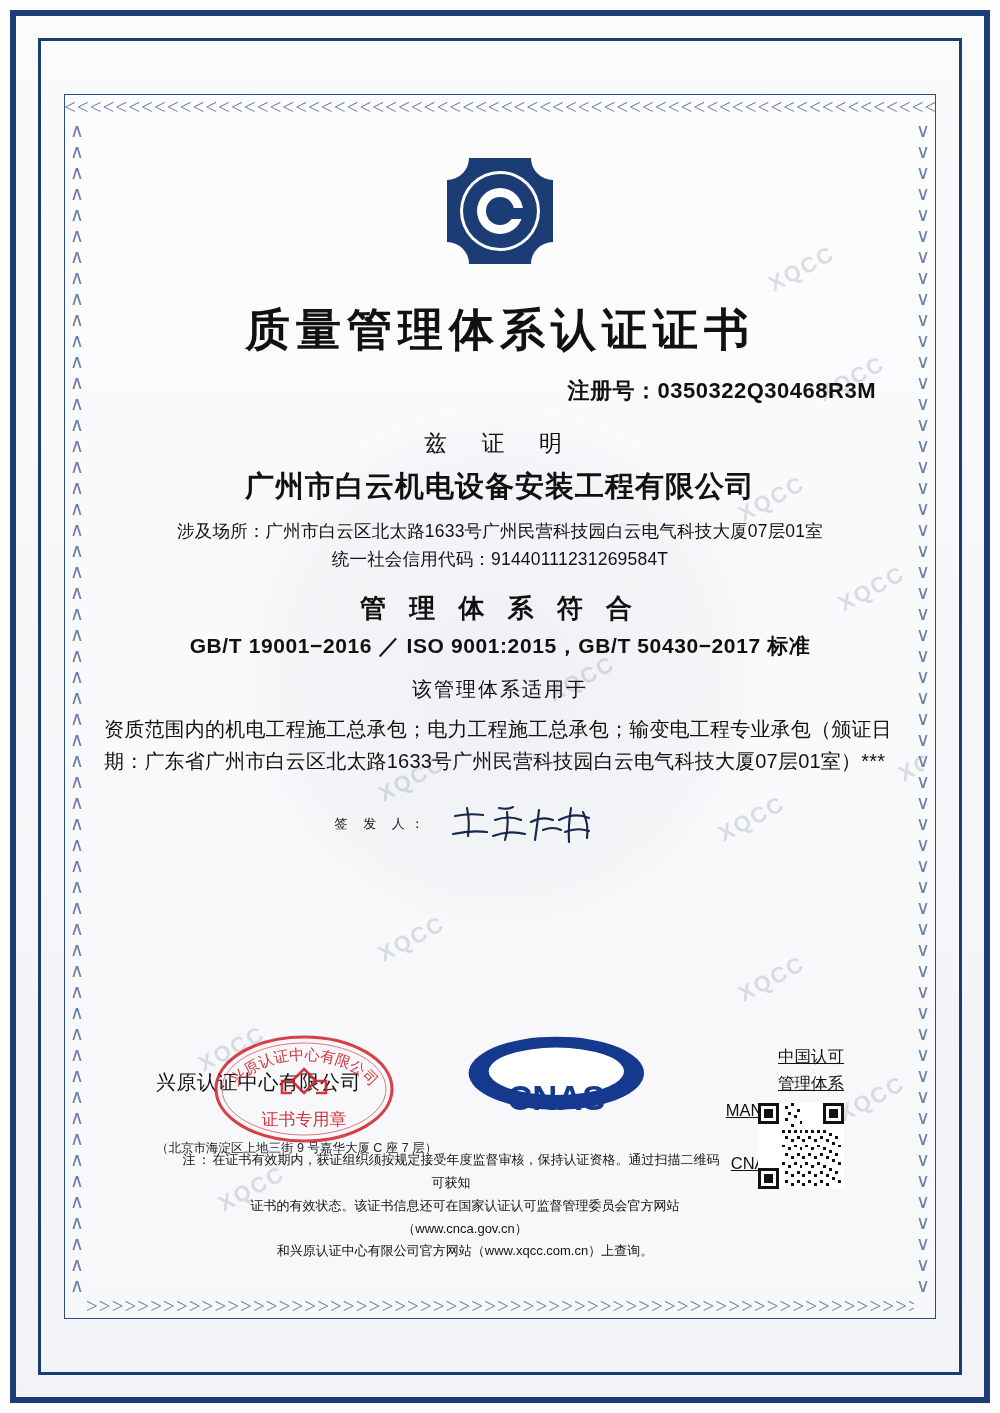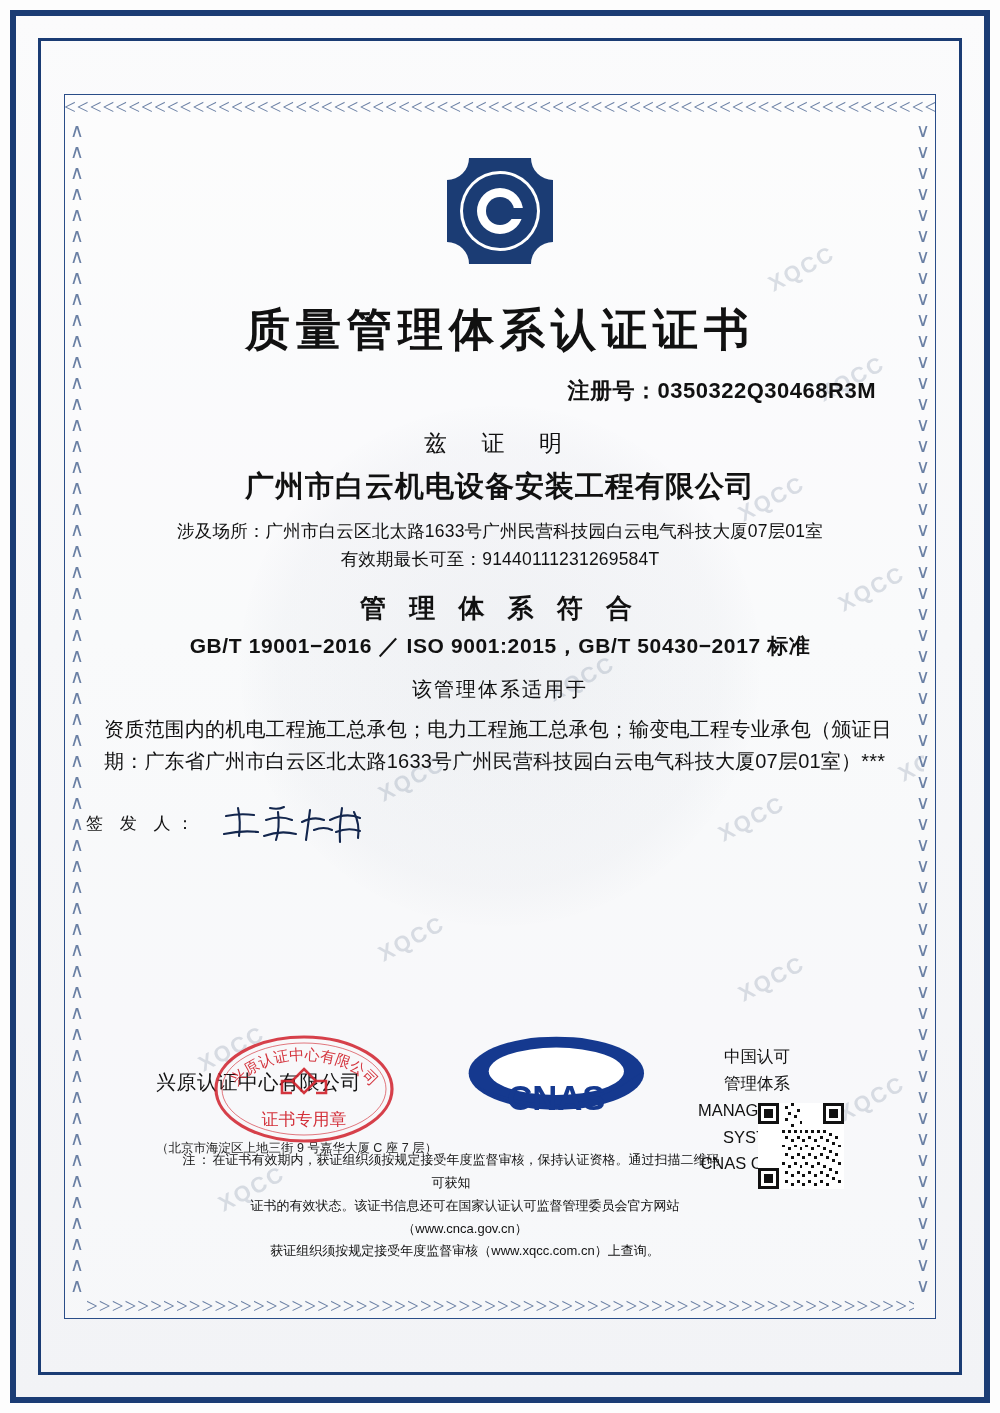--- a/index.html
+++ b/index.html
@@ -95,22 +95,22 @@
   }
   .scope{
     font-size:20px;line-height:1.62;text-align:left;
     margin:6px 18px 0 18px;letter-spacing:0.2px;
   }
   .dates{
     text-align:left;margin:26px 0 0 4px;font-size:19px;line-height:1.6;
   }
   .dates sup{font-size:11px;}
   .signer{
-    position:relative;text-align:left;margin:22px 58px 0 0;
-    font-size:17px;letter-spacing:6px;height:52px;
+    position:relative;text-align:center;margin:22px 58px 0 0;
+    font-size:13px;letter-spacing:6px;height:52px;
   }
   .sig-img{
     display:inline-block;vertical-align:middle;margin-left:8px;
   }
   
   .bottom{
     position:absolute;left:70px;right:70px;bottom:120px;
   }
   .bottom-row{
     display:flex;align-items:flex-start;
@@ -121,22 +121,22 @@
   .issuer-name{font-size:20px;letter-spacing:0.5px;white-space:nowrap;}
   .issuer-addr{font-size:12.5px;margin-top:44px;color:#222;white-space:nowrap;}
   .seal{
     position:absolute;left:48px;top:4px;width:200px;height:128px;
     pointer-events:none;
   }
   .cnas{
     width:200px;margin-left:8px;margin-top:8px;
   }
   .cnas-text{
-    margin-left:22px;margin-top:18px;text-align:center;font-size:16.5px;
-    line-height:1.62;color:#111;
+    margin-left:22px;margin-top:18px;text-align:right;font-size:16.5px;
+    line-height:1.62;color:#111;text-decoration:underline;
   }
   .qr{
     position:absolute;right:0;bottom:-12px;width:86px;height:86px;
   }
   .notes{
     position:absolute;left:92px;right:190px;bottom:34px;
     text-align:center;font-size:13px;line-height:1.75;color:#111;
   }
   .notes .lbl{letter-spacing:2px;}
 </style>
@@ -204,21 +204,21 @@
 
       <div class="cert-title">质量管理体系认证证书</div>
 
       <div class="reg-no">
         <span>注册号：</span><span>0350322Q30468R3M</span>
       </div>
 
       <div class="hereby">兹 证 明</div>
       <div class="company">广州市白云机电设备安装工程有限公司</div>
       <div class="addr">涉及场所：广州市白云区北太路1633号广州民营科技园白云电气科技大厦07层01室</div>
-      <div class="credit">有效期最长可至：91440111231269584T</div>
+      <div class="credit">统一社会信用代码：91440111231269584T</div>
 
       <div class="conform">管 理 体 系 符 合</div>
       <div class="standards">GB/T 19001−2016 ／ ISO 9001:2015，GB/T 50430−2017 标准</div>
 
       <div class="applies">该管理体系适用于</div>
       <div class="scope">资质范围内的机电工程施工总承包；电力工程施工总承包；输变电工程专业承包（颁证日期：广东省广州市白云区北太路1633号广州民营科技园白云电气科技大厦07层01室）***</div>
 
 
       <div class="signer">
         <span>签 发 人：</span>
@@ -373,18 +373,18 @@
               <rect x="21" y="26" width="1" height="1"></rect>
                 <rect x="23" y="27" width="1" height="1"></rect>
             </g>
           </svg>
         </div>
       </div>
 
       <div class="notes">
         <div><span class="lbl">注：</span><span>在证书有效期内，获证组织须按规定接受年度监督审核，保持认证资格。通过扫描二维码可获知</span></div>
         <div style="padding-left:28px;">证书的有效状态。该证书信息还可在国家认证认可监督管理委员会官方网站（www.cnca.gov.cn）</div>
-        <div style="padding-left:28px;">获证组织须按规定接受年度监督审核（www.xqcc.com.cn）上查询。</div>
+        <div style="padding-left:28px;">和兴原认证中心有限公司官方网站（www.xqcc.com.cn）上查询。</div>
       </div>
 
     </div>
   </div>
 </div>
 
 </body></html>

